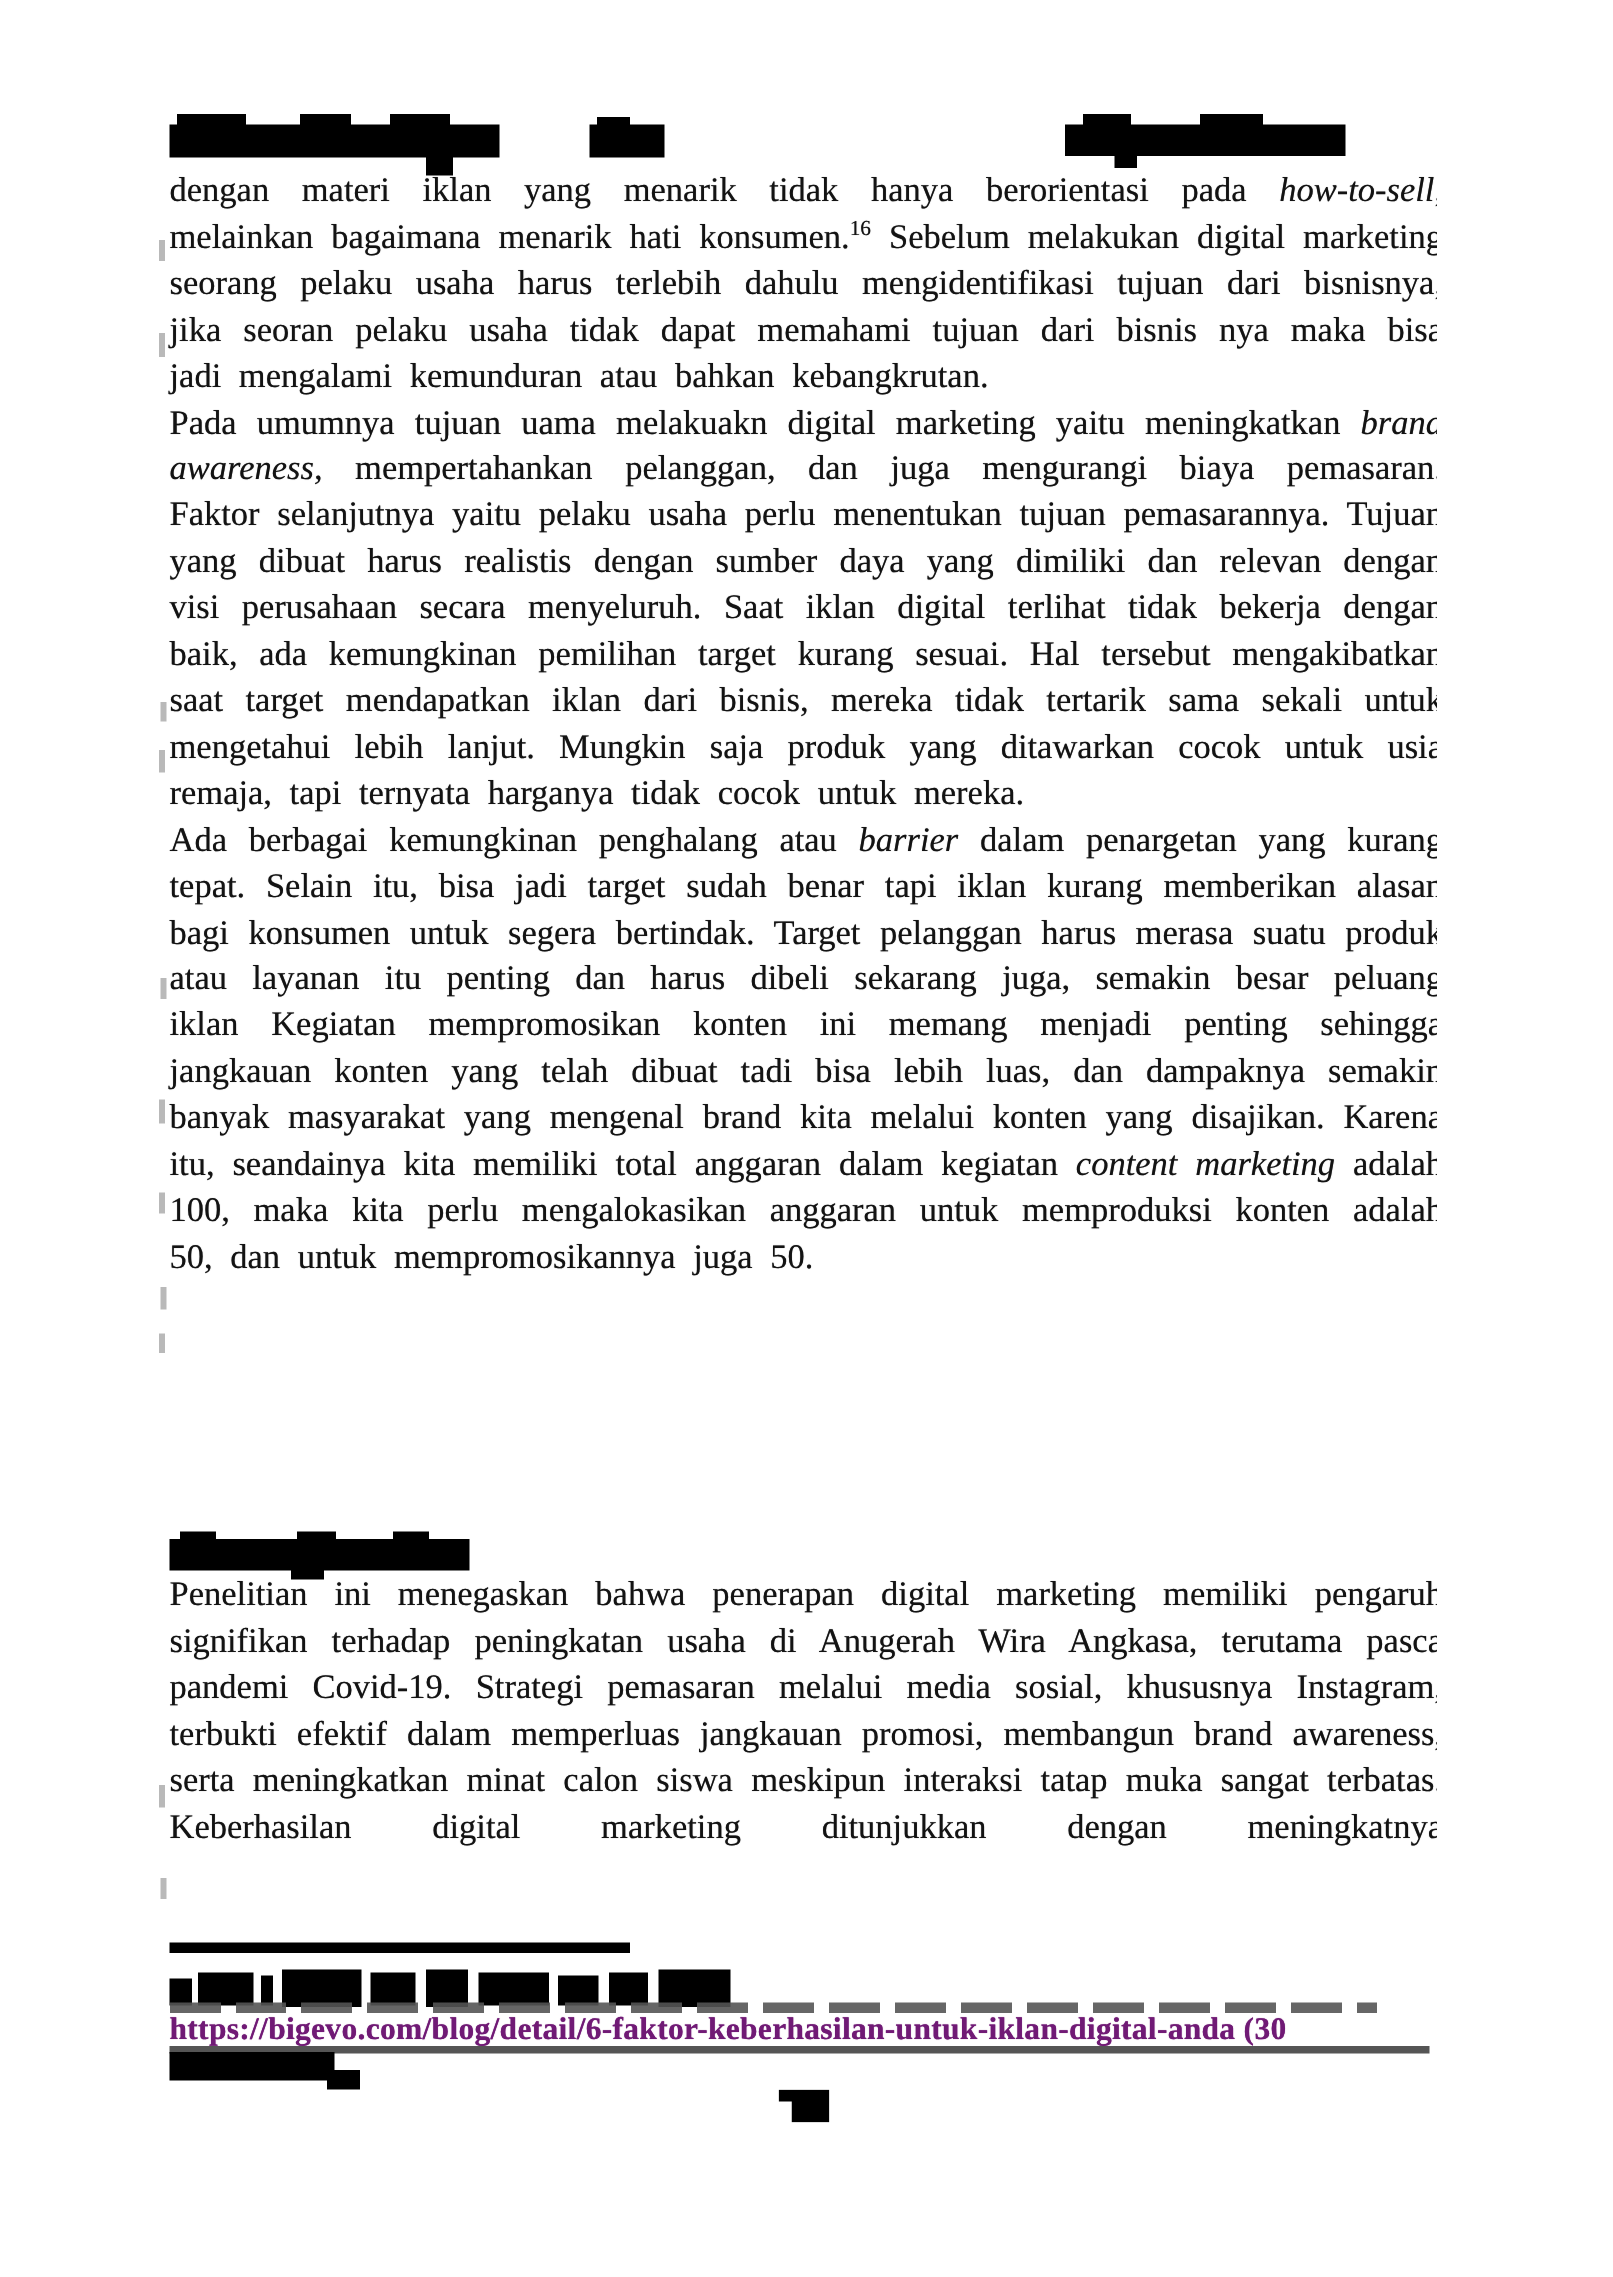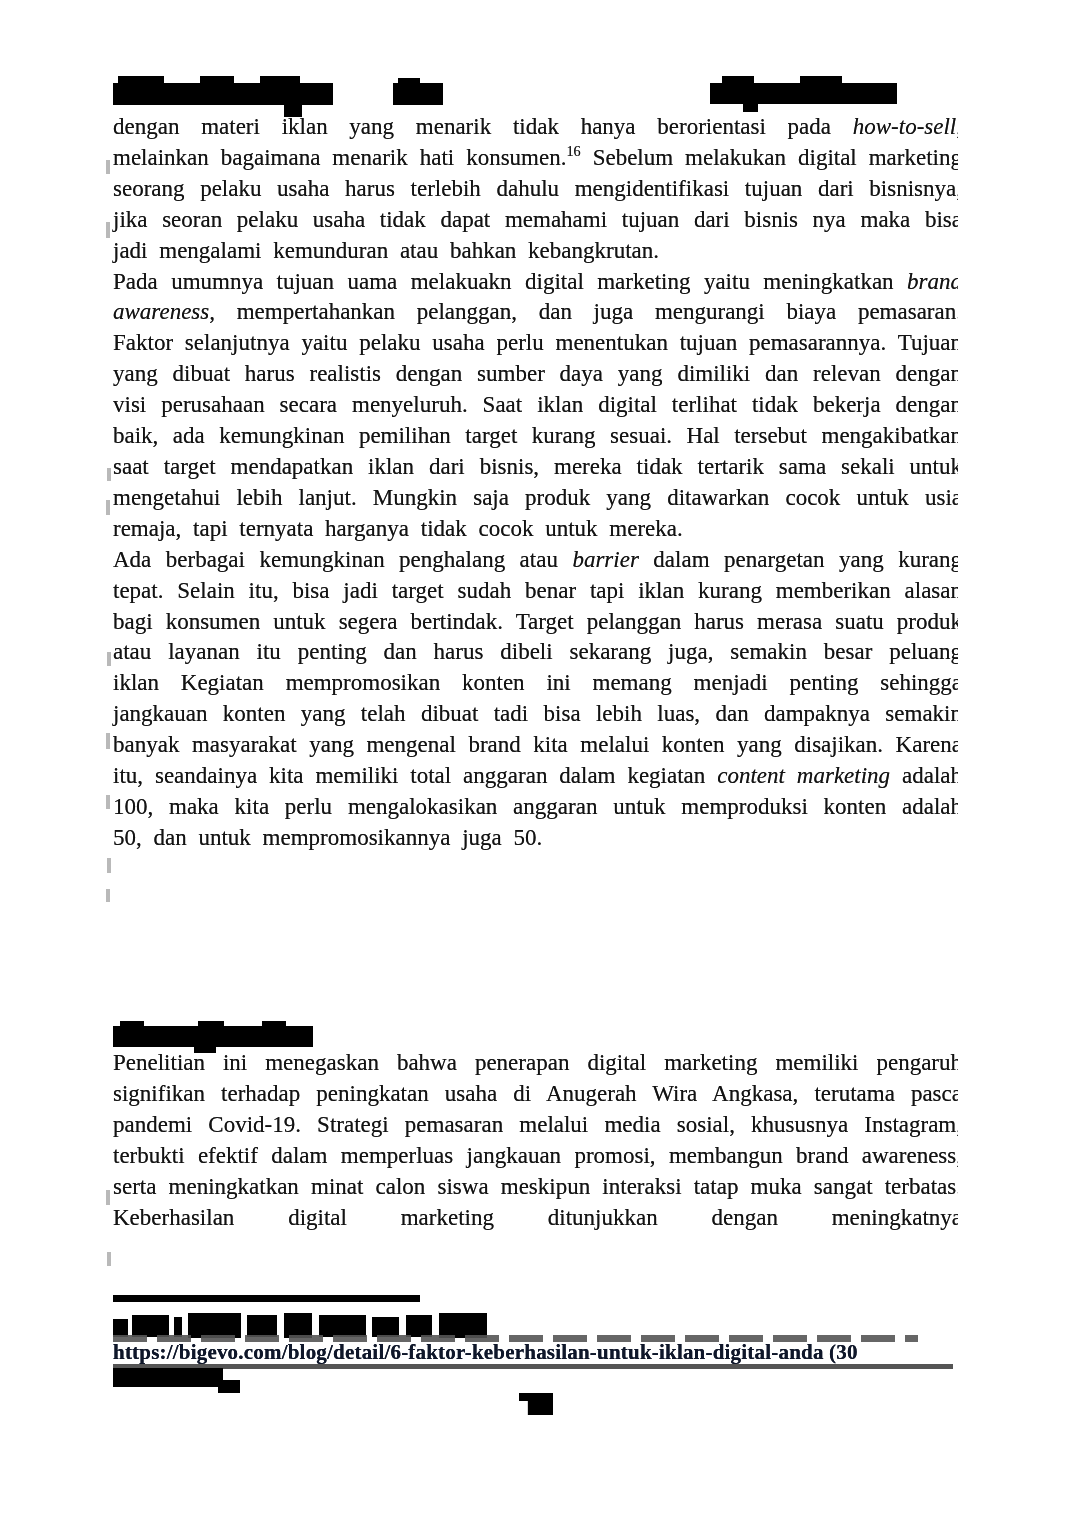--- a/index.html
+++ b/index.html
@@ -110,21 +110,21 @@
       <div class="c" style="left:134px;width:30px;"></div>
       <div class="c" style="left:171px;width:28px;top:0;height:25px;"></div>
       <div class="c" style="left:206px;width:47px;"></div>
       <div class="c" style="left:259px;width:27px;top:4px;height:20px;"></div>
       <div class="c" style="left:293px;width:26px;"></div>
       <div class="c" style="left:326px;width:48px;top:0;height:25px;"></div>
     </div>
 
     <div class="fn-link-line">
       <div class="strip-top"></div>
-      <a class="fn-link" style="color: #0f172a; text-decoration: none;">https://bigevo.com/blog/detail/6-faktor-keberhasilan-untuk-iklan-digital-anda (30</a>
+      <a class="fn-link" style="color: #701a75; text-decoration: none;">https://bigevo.com/blog/detail/6-faktor-keberhasilan-untuk-iklan-digital-anda (30</a>
       <div class="strip-under"></div>
     </div>
 
     <div class="fn-tail">
       <div class="redact" style="left:0;top:0;width:110px;height:19px;position:relative;display:inline-block;"></div>
       <div class="redact" style="left:105px;top:12px;width:22px;height:13px;"></div>
     </div>
   </div>
 
   <div class="pagenum"></div>

